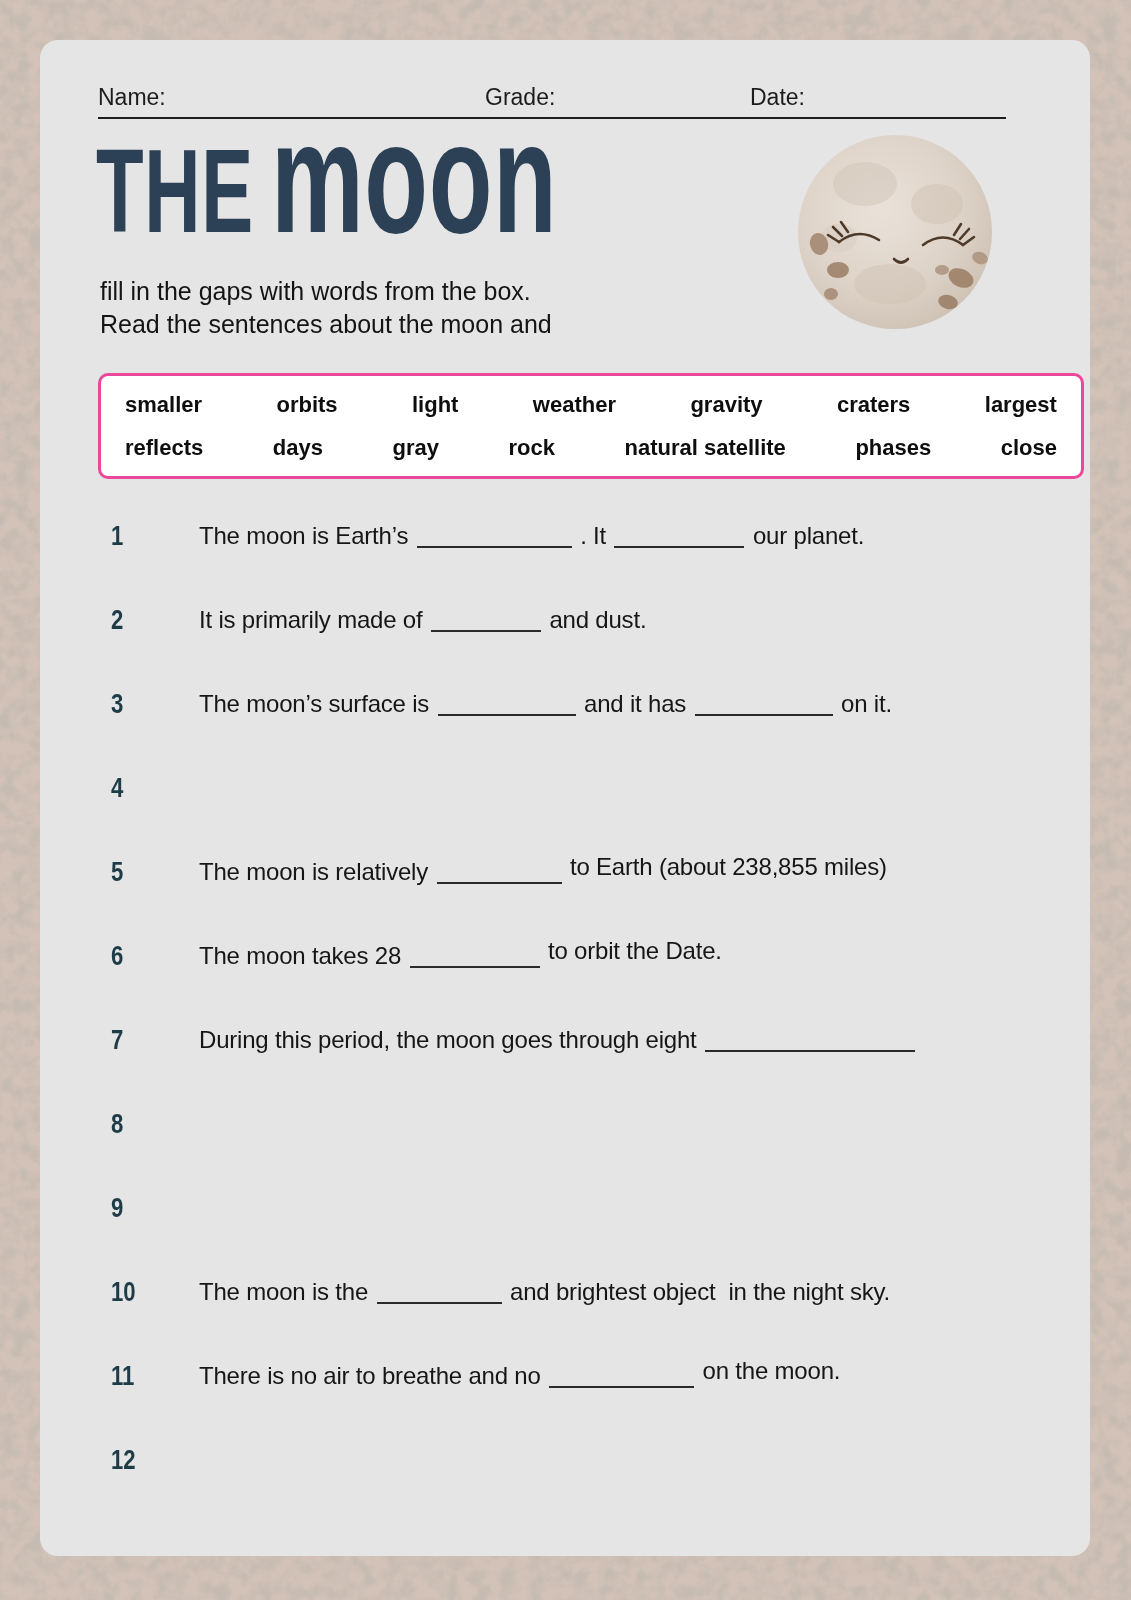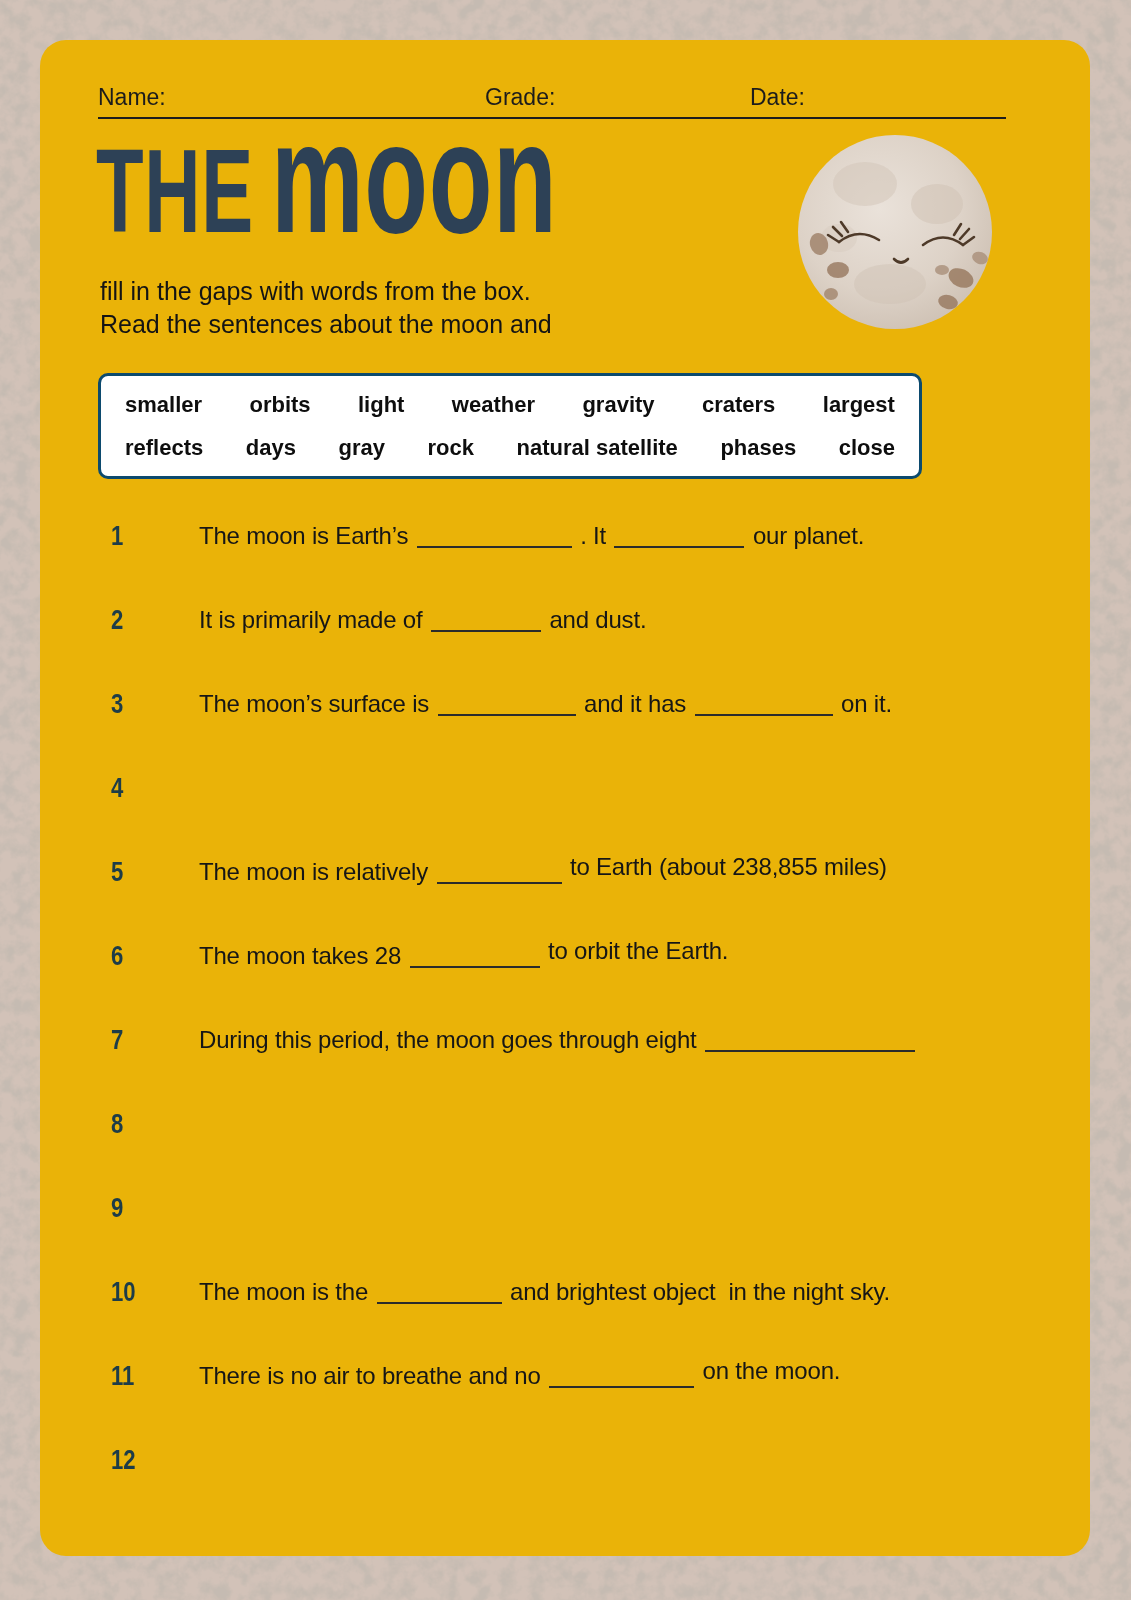--- a/index.html
+++ b/index.html
@@ -3,21 +3,21 @@
 <meta charset="utf-8">
 <style>
   html,body{margin:0;padding:0;background:#8a7d73;}
   .canvas{
     position:relative;width:1131px;height:1600px;overflow:hidden;
     background:#d2c2b8;font-family:"Liberation Sans",sans-serif;
   }
   .grunge{position:absolute;left:0;top:0;width:1131px;height:1600px;display:block;}
   .card{
     position:absolute;left:40px;top:40px;width:1050px;height:1516px;
-    background:#eab308;border-radius:26px;
+    background:#e5e5e5;border-radius:18px;
   }
   
   .hlabel{position:absolute;top:44px;font-size:23px;color:#1c1c1c;}
   .hlabel.name{left:58px;}
   .hlabel.grade{left:445px;}
   .hlabel.date{left:710px;text-align:right;}
   .hline{position:absolute;left:58px;top:77px;width:908px;border-top:2px solid #1d1d1d;}
   
   .title{
     position:absolute;left:56px;top:58px;line-height:1;white-space:nowrap;
@@ -25,22 +25,22 @@
     letter-spacing:1px;
   }
   .title .t1{font-size:118px;margin-right:26px;}
   .title .t2{font-size:158px;}
   
   .instructions{position:absolute;left:60px;top:235px;font-size:25px;line-height:33px;color:#141414;}
   
   .moon{position:absolute;left:755px;top:92px;width:200px;height:200px;}
   
   .word-box{
-    position:absolute;left:58px;top:333px;width:824px;height:106px;
-    border:3px solid #0c4a6e;border-radius:10px;background:#ffffff;
+    position:absolute;left:58px;top:333px;width:986px;height:106px;
+    border:3px solid #ec4899;border-radius:10px;background:#ffffff;
     display:flex;flex-direction:column;justify-content:center;gap:9px;
     padding:2px 24px;box-sizing:border-box;
   }
   .word-row{display:flex;justify-content:space-between;font-weight:700;font-size:22px;color:#0e0e0e;line-height:34px;}
   .word-row span{white-space:nowrap;}
   
   .sentences{position:absolute;left:58px;top:481px;width:962px;}
   .sentence{display:flex;height:84px;align-items:flex-start;}
   .num{flex:0 0 64px;width:64px;padding-left:13px;box-sizing:border-box;
        font-weight:700;font-size:27px;line-height:30px;color:#1d3c48;}
@@ -151,21 +151,21 @@
         </div>
         <div class="sentence">
           <div class="num"><span>4</span></div>
         </div>
         <div class="sentence">
           <div class="num"><span>5</span></div>
           <div class="sbody"><span>The moon is relatively </span><span class="blank" style="width: 125px;"></span><span class="raised"> to Earth (about 238,855 miles)</span></div>
         </div>
         <div class="sentence">
           <div class="num"><span>6</span></div>
-          <div class="sbody"><span>The moon takes 28 </span><span class="blank" style="width: 130px;"></span><span class="raised"> to orbit the Earth.</span></div>
+          <div class="sbody"><span>The moon takes 28 </span><span class="blank" style="width: 130px;"></span><span class="raised"> to orbit the Date.</span></div>
         </div>
         <div class="sentence">
           <div class="num"><span>7</span></div>
           <div class="sbody"><span>During this period, the moon goes through eight </span><span class="blank" style="width: 210px;"></span></div>
         </div>
         <div class="sentence">
           <div class="num"><span>8</span></div>
         </div>
         <div class="sentence">
           <div class="num"><span>9</span></div>

